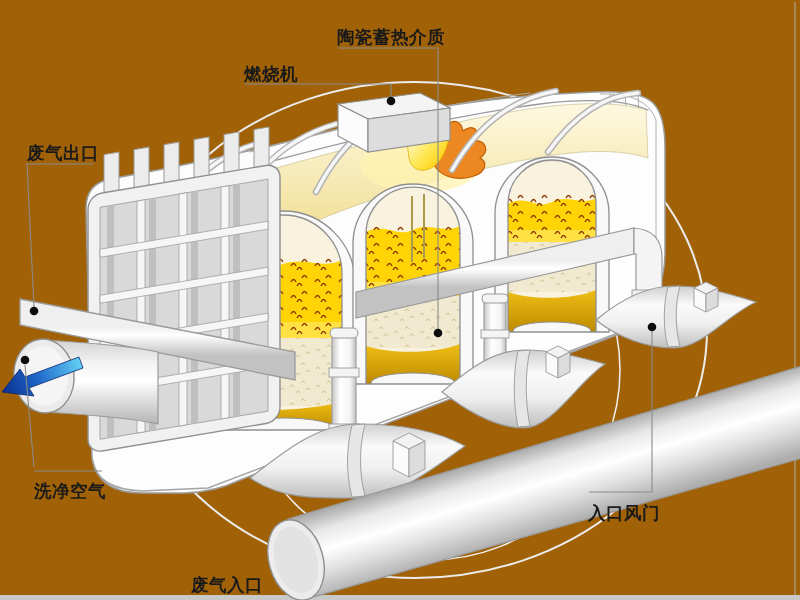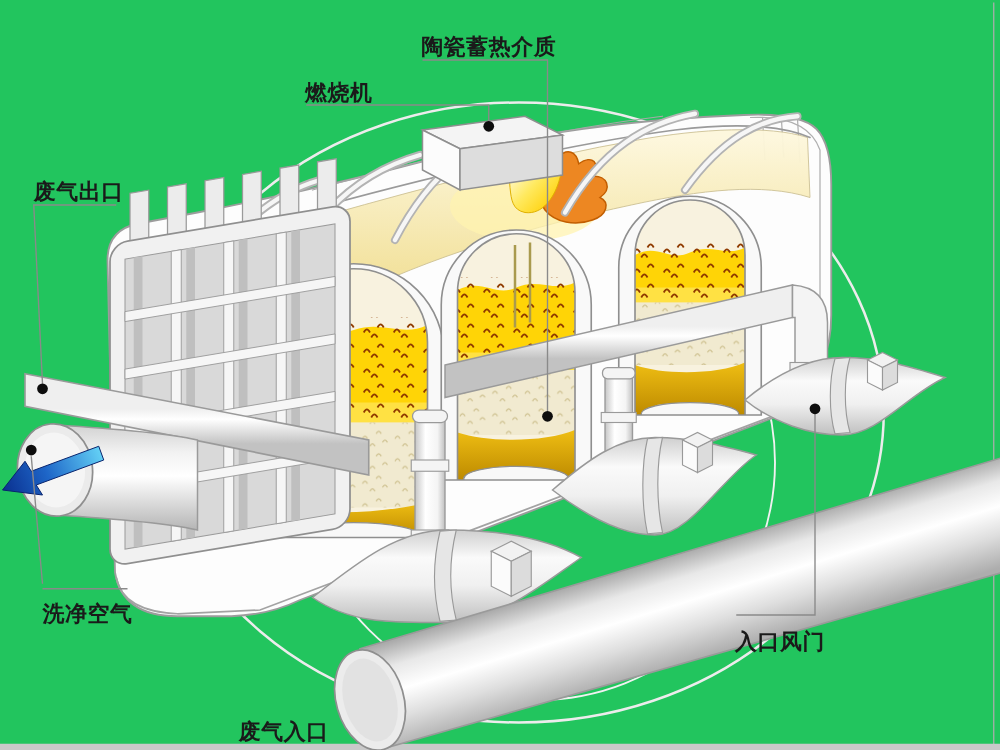--- a/index.html
+++ b/index.html
@@ -1,16 +1,16 @@
 <!DOCTYPE html>
 <html><head>
 <meta charset="utf-8">
 <style>
   html,body{margin:0;padding:0;background:#fff;}
-  .stage{position:relative;width:800px;height:600px;background:#22c55e;overflow:hidden;}
+  .stage{position:relative;width:800px;height:600px;background:#a16207;overflow:hidden;}
   svg{display:block;}
   text.lbl{font-family:"Liberation Sans","DejaVu Sans",sans-serif;font-weight:700;fill:#1a1a1a;font-size:17.5px;letter-spacing:0.5px;}
 </style>
 </head>
 <body>
 
 <div class="stage">
 <svg width="800" height="600" viewBox="0 0 800 600" xmlns="http://www.w3.org/2000/svg">
   <defs>
     <linearGradient id="gCombust" gradientUnits="userSpaceOnUse" x1="0" y1="110" x2="0" y2="245">

